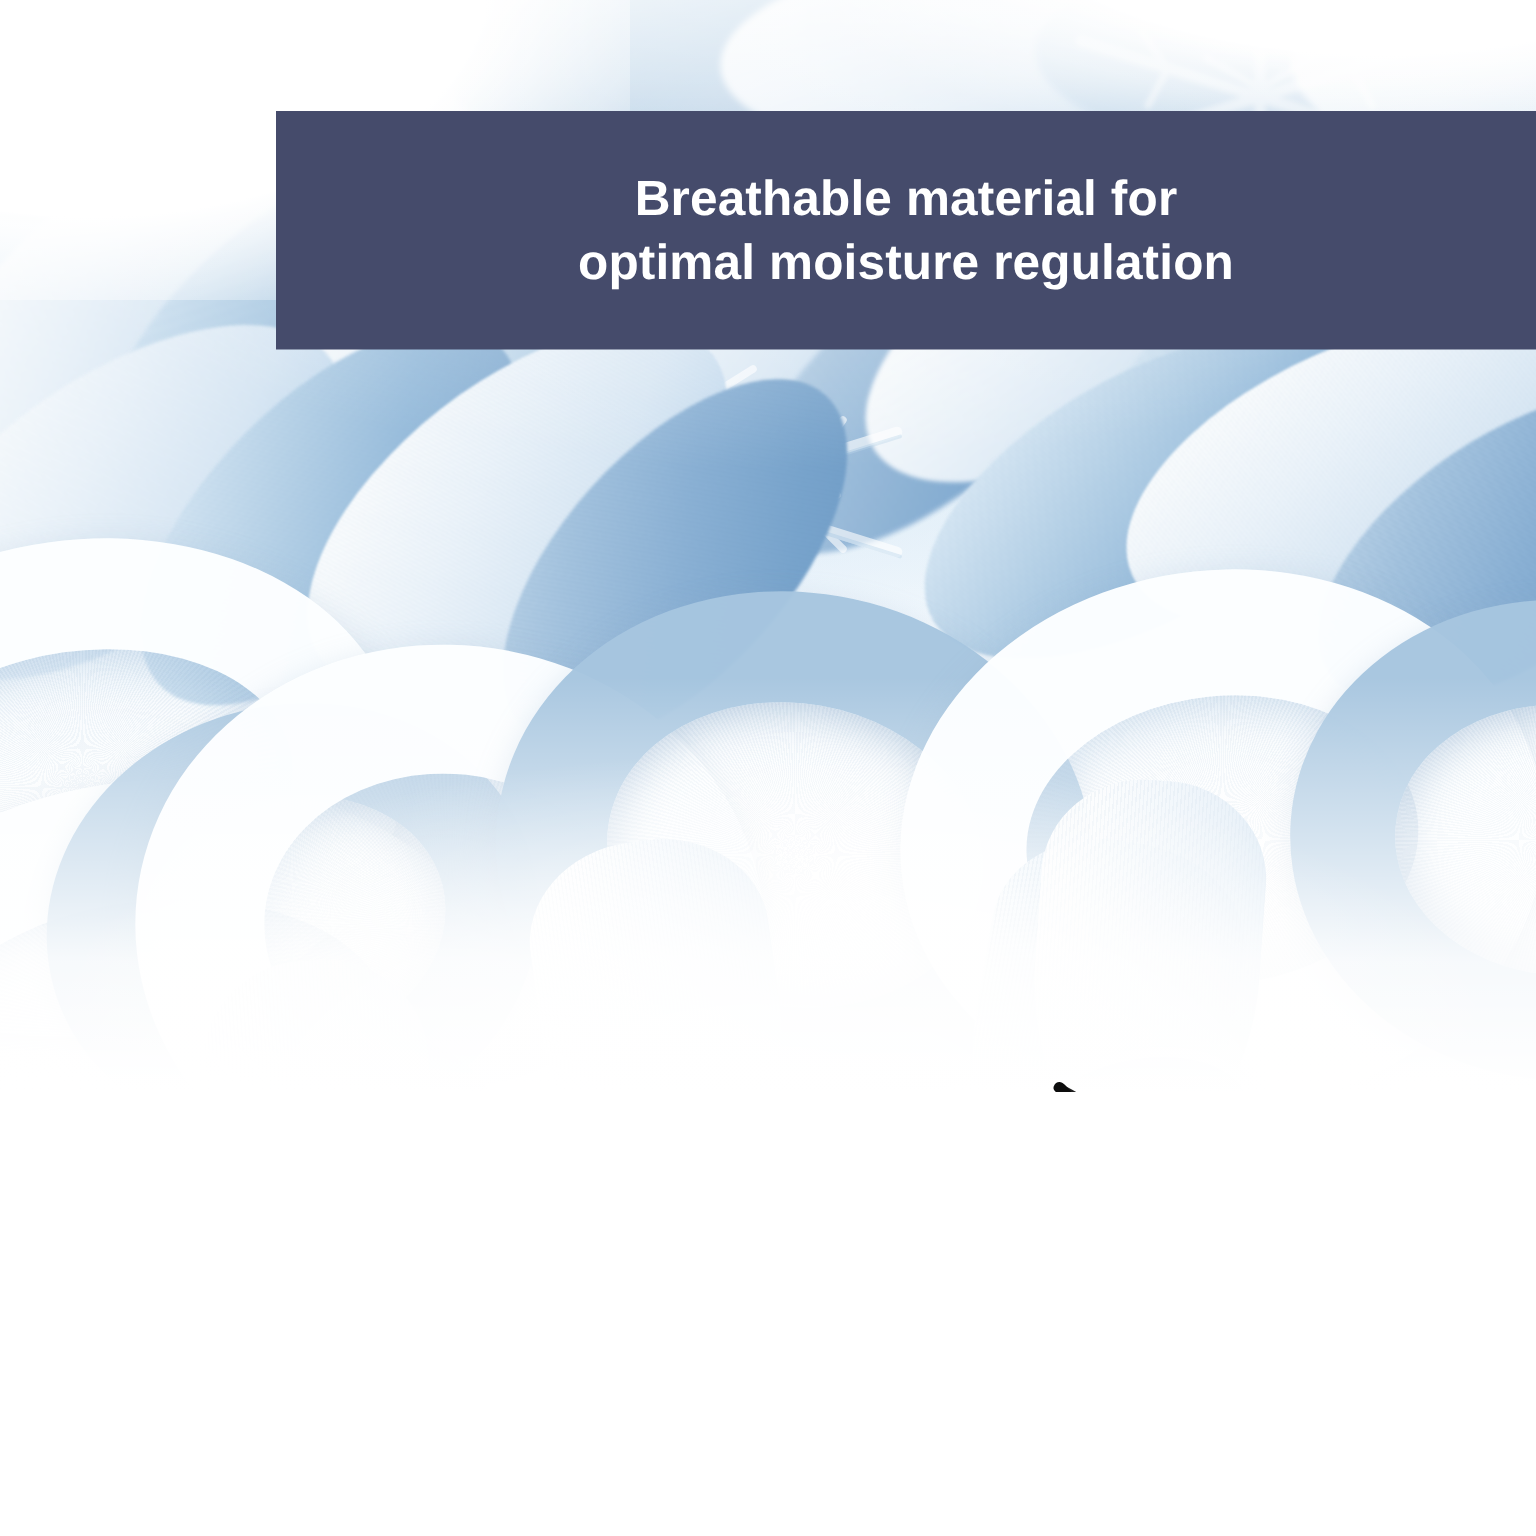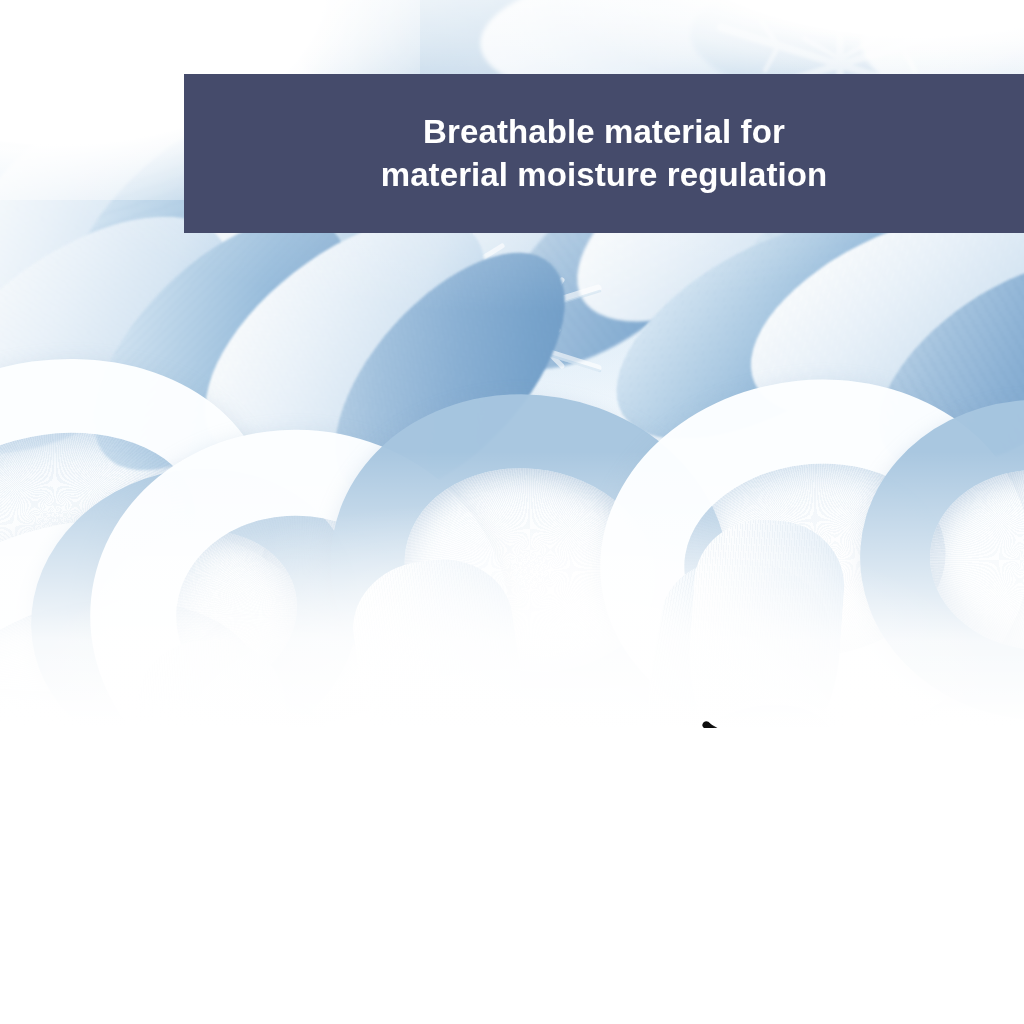--- a/index.html
+++ b/index.html
@@ -289,21 +289,21 @@
 
     <div class="corner-wash" style="left:-210px; top:700px; width:620px; height:480px;"></div>
     <div class="corner-wash" style="left:560px; top:800px; width:700px; height:420px;"></div>
     <div class="corner-wash" style="left:-300px; top:-220px; width:720px; height:420px;"></div>
     <div class="corner-wash" style="left:560px; top:-250px; width:720px; height:330px;"></div>
     <div class="dof"></div>
   </div>
 
   <div id="banner" style="left: 184px; top: 74px; width: 840px; height: 159px; background: rgb(69, 75, 107); color: rgb(255, 255, 255); font-size: 33px;">
     <span class="bline">Breathable material for</span>
-    <span class="bline">material moisture regulation</span>
+    <span class="bline">optimal moisture regulation</span>
   </div>
 
   <svg class="arrow" style="left: 700px; top: 715px; width: 320px; height: 175px;" viewBox="0 0 324 178">
 
     <g transform="translate(6,14)">
       <path d="M8,22 C50,52 104,80 166,92 C196,98 218,100 242,100
                L236,110 L268,92 L234,74 L240,86
                C216,86 192,83 164,76 C104,62 48,40 10,12 Z" fill="#dcdfe4"></path>
       <path d="M236,40 L286,82 L232,118 L240,102 L210,82 L242,58 Z" fill="#dcdfe4"></path>
     </g>

